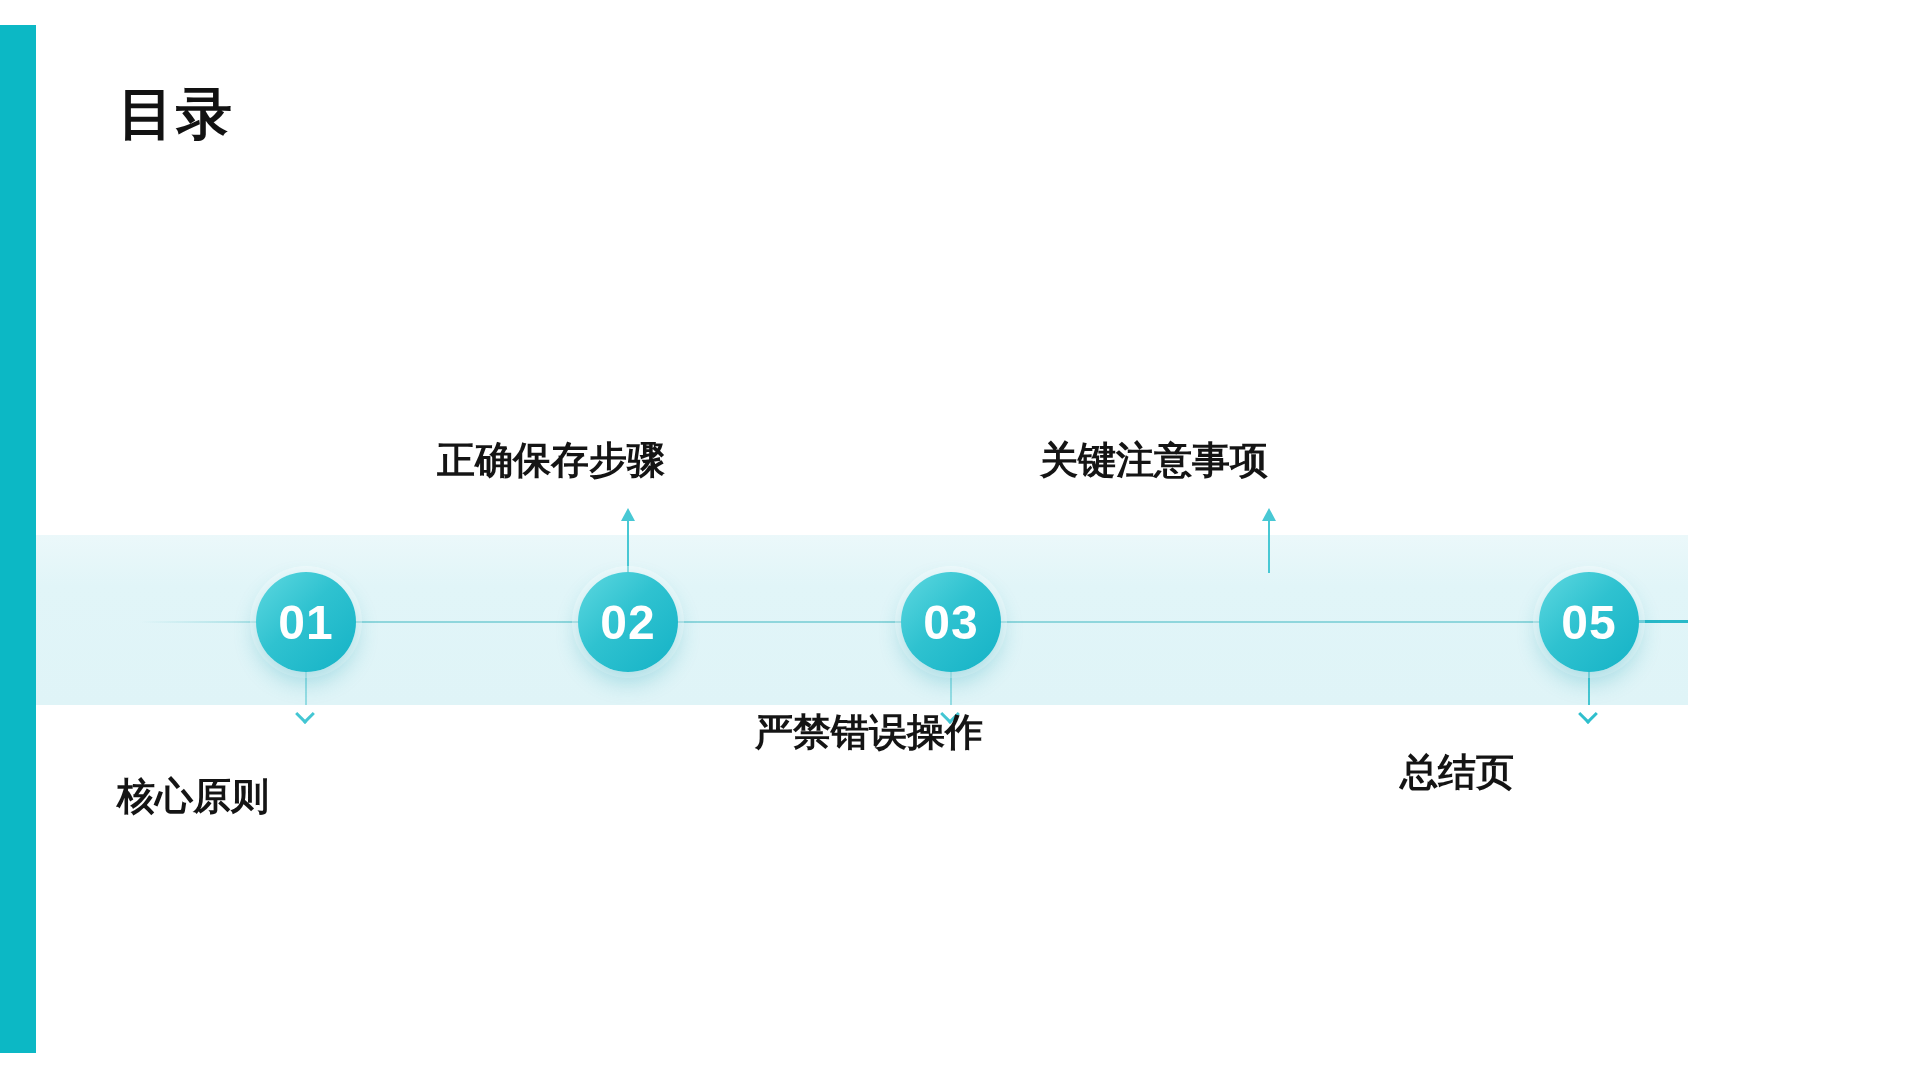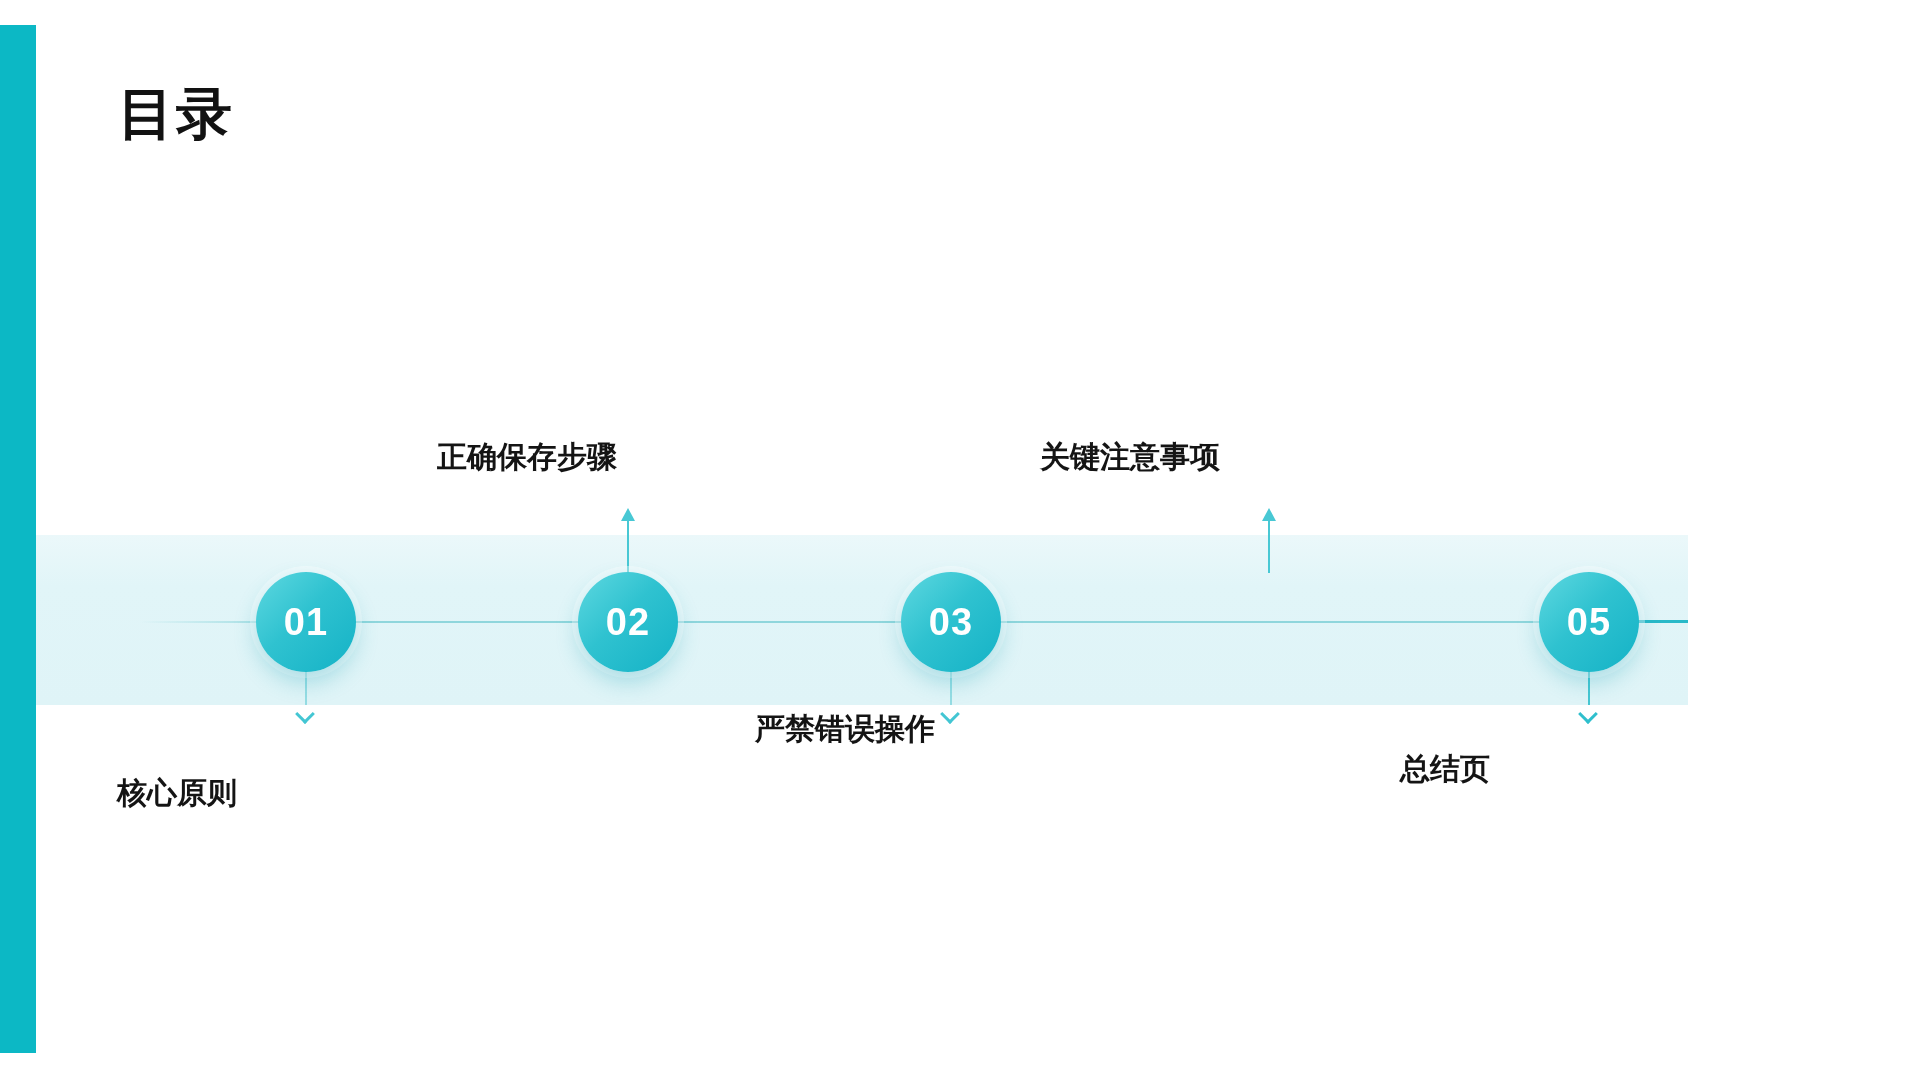--- a/index.html
+++ b/index.html
@@ -32,21 +32,21 @@
   .end-arrow {
     position: absolute; left: 1801px; top: 612px; width: 0; height: 0;
     border-left: 19px solid #29b9c8;
     border-top: 10px solid transparent;
     border-bottom: 10px solid transparent;
   }
   .circle {
     position: absolute; top: 572px; width: 100px; height: 100px;
     border-radius: 50%;
     background: linear-gradient(135deg, #5ed8e0 0%, #2fc2d0 45%, #14b2c6 100%);
-    color: #ffffff; font-size: 38px; font-weight: 700;
+    color: #ffffff; font-size: 48px; font-weight: 700;
     display: flex; align-items: center; justify-content: center;
     box-shadow: 0 10px 22px rgba(20, 160, 180, 0.30), 0 0 0 6px rgba(255, 255, 255, 0.38);
     letter-spacing: 1px;
   }
   .c1 { left: 256px; }
   .c2 { left: 578px; }
   .c3 { left: 901px; }
   .c4 { left: 1219px; }
   .c5 { left: 1539px; }
   .connector-up {
@@ -71,21 +71,21 @@
   .d5 { left: 1588px; background: #46c6d2; }
   .chevron-down {
     position: absolute; top: 707px; width: 11px; height: 11px;
     border-right: 3px solid #43c6d3; border-bottom: 3px solid #43c6d3;
     transform: rotate(45deg);
   }
   .v1 { left: 298px; }
   .v3 { left: 943px; }
   .v5 { left: 1581px; border-color: #2fbfcd; }
   .item-label {
-    position: absolute; margin: 0; font-size: 30px; line-height: 1.1;
+    position: absolute; margin: 0; font-size: 38px; line-height: 1.1;
     font-weight: 700; color: #141414; white-space: nowrap;
   }
   .lbl-1 { left: 117px;  top: 776px; }
   .lbl-2 { left: 437px;  top: 440px; }
   .lbl-3 { left: 755px;  top: 712px; }
   .lbl-4 { left: 1040px; top: 440px; }
   .lbl-5 { left: 1400px; top: 752px; }
 </style>
 </head>
 <body>

